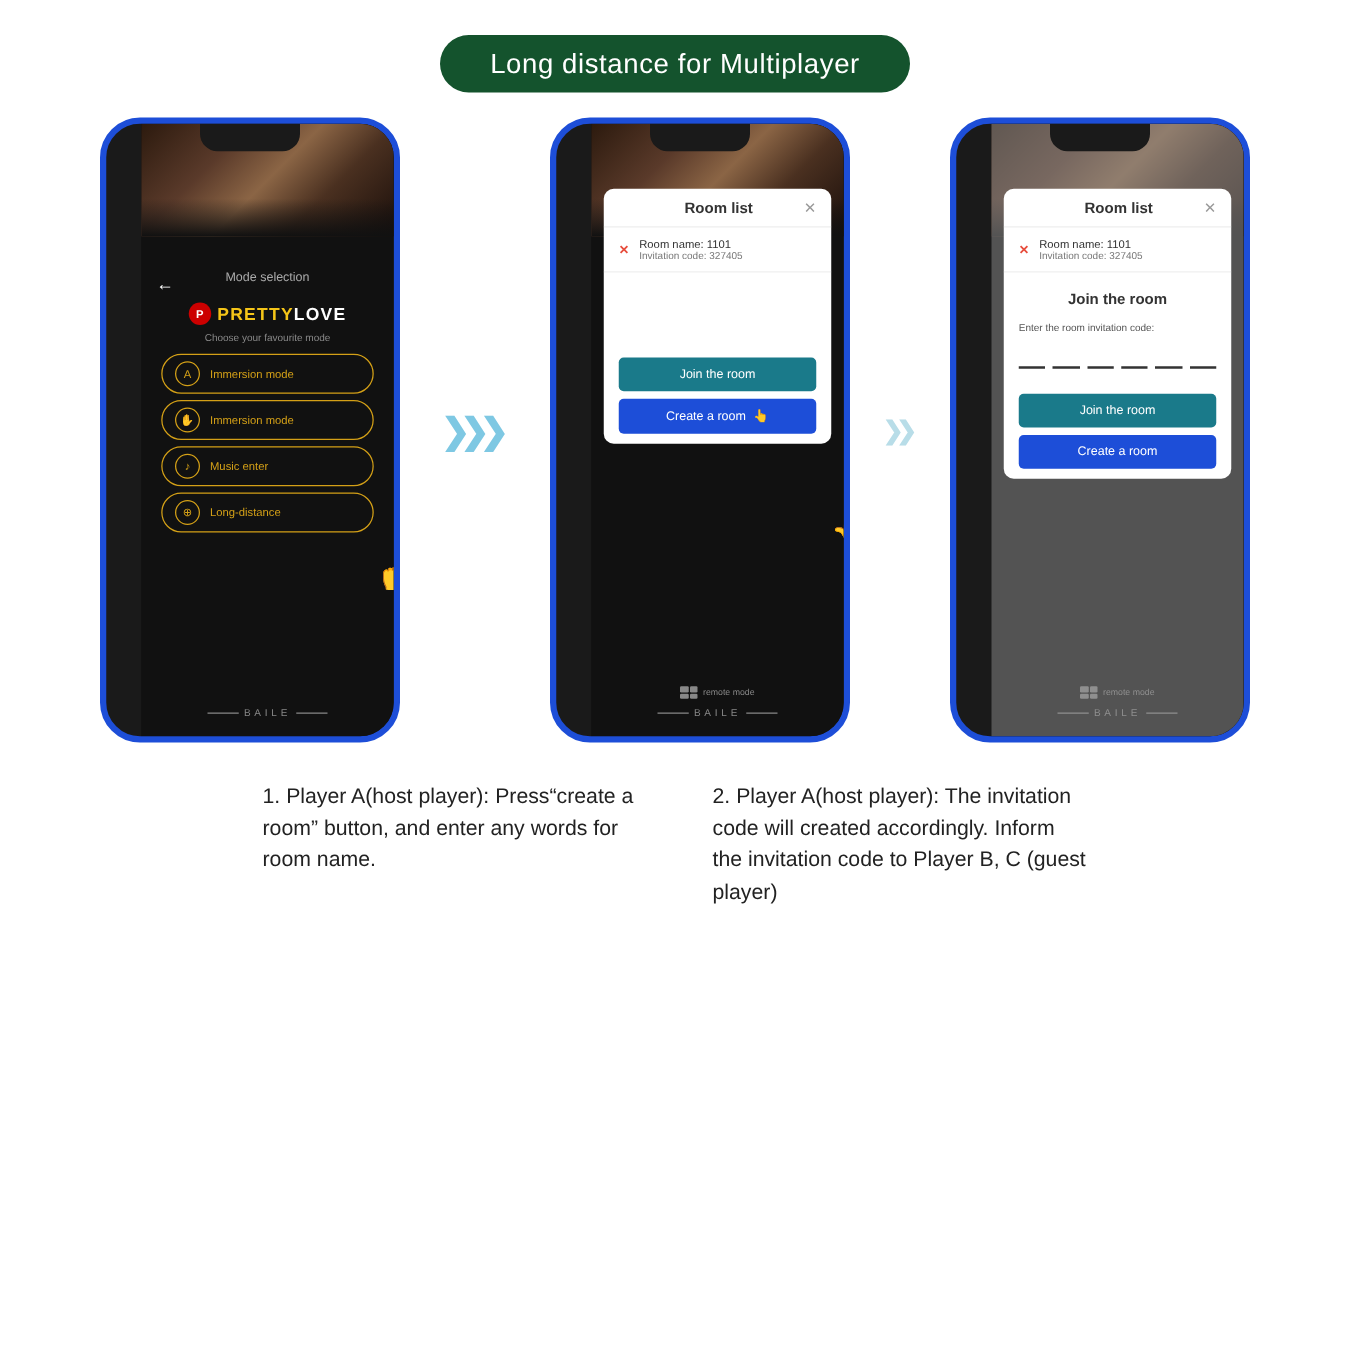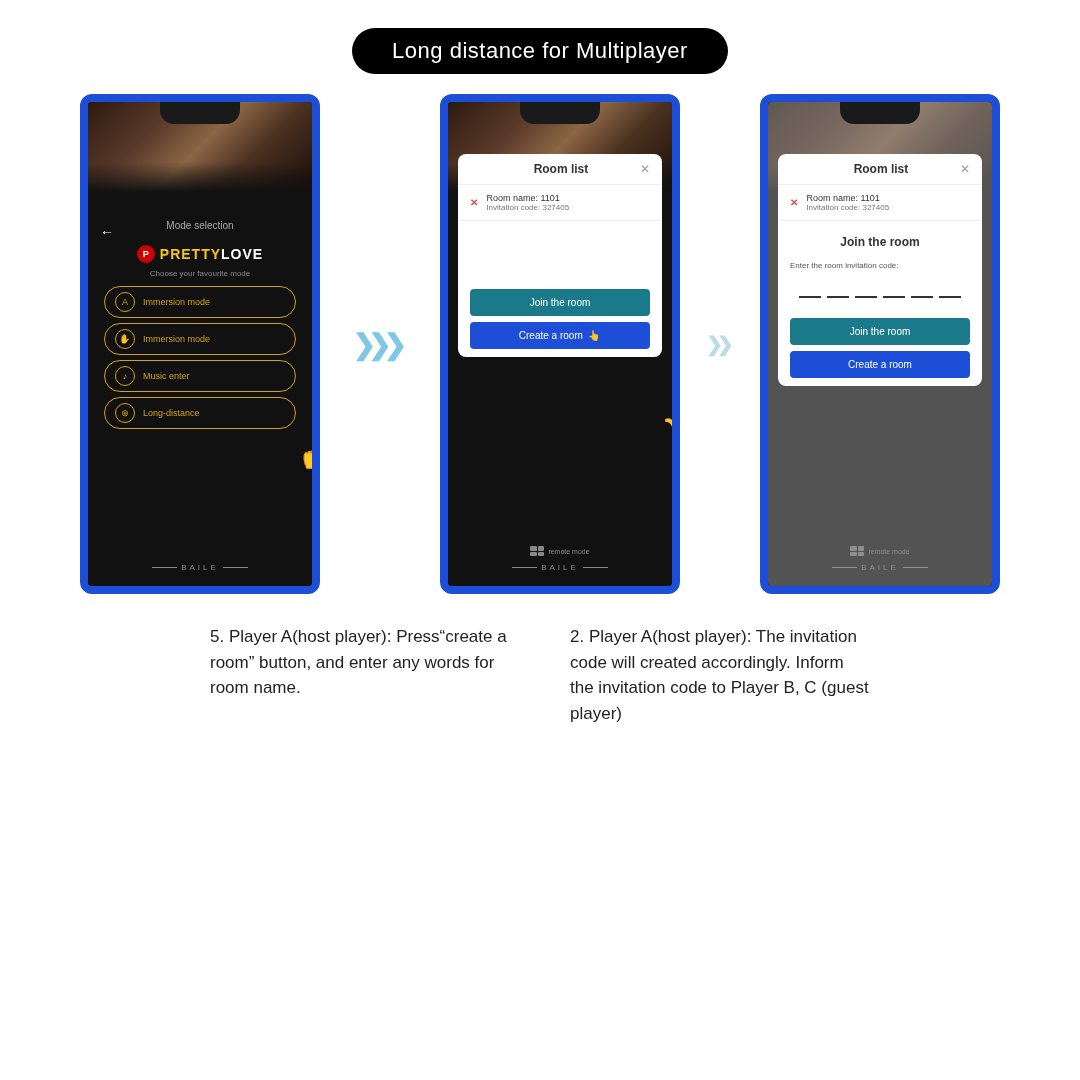--- a/index.html
+++ b/index.html
@@ -13,21 +13,21 @@
     }
 
     
     .top-banner {
       display: flex;
       justify-content: center;
       padding-top: 28px;
       margin-bottom: 20px;
     }
     .banner-pill {
-      background: #000000;
+      background: #14532d;
       color: white;
       border-radius: 30px;
       padding: 10px 40px;
       font-size: 22px;
       font-weight: 500;
       letter-spacing: 0.5px;
     }
 
     
     .phones-row {
@@ -36,25 +36,26 @@
       align-items: center;
       gap: 0px;
       padding: 0 30px;
     }
 
     
     .phone-shell {
       width: 240px;
       height: 500px;
       background: #1a1a1a;
-      border-radius: 12px;
-      border: 8px solid #1d4ed8;
+      border-radius: 32px;
+      border: 5px solid #1d4ed8;
       position: relative;
       overflow: hidden;
       flex-shrink: 0;
+      padding-left: 28px;
     }
     .phone-shell::before {
       content: '';
       position: absolute;
       top: 0; left: 50%; transform: translateX(-50%);
       width: 80px; height: 22px;
       background: #1a1a1a;
       border-radius: 0 0 14px 14px;
       z-index: 10;
     }
@@ -559,18 +560,18 @@
         <span>BAILE</span>
         <div class="baile-line"></div>
       </div>
     </div>
   </div>
 
 </div>
 
 <div class="desc-section">
   <div class="desc-block">
-    <p class="desc-text">5. Player A(host player): Press“create a room” button, and enter any words for room name.</p>
+    <p class="desc-text">1. Player A(host player): Press“create a room” button, and enter any words for room name.</p>
   </div>
   <div class="desc-block">
     <p class="desc-text">2. Player A(host player): The invitation code will created accordingly. Inform the invitation code to Player B, C (guest player)</p>
   </div>
 </div>
 
 </body></html>

